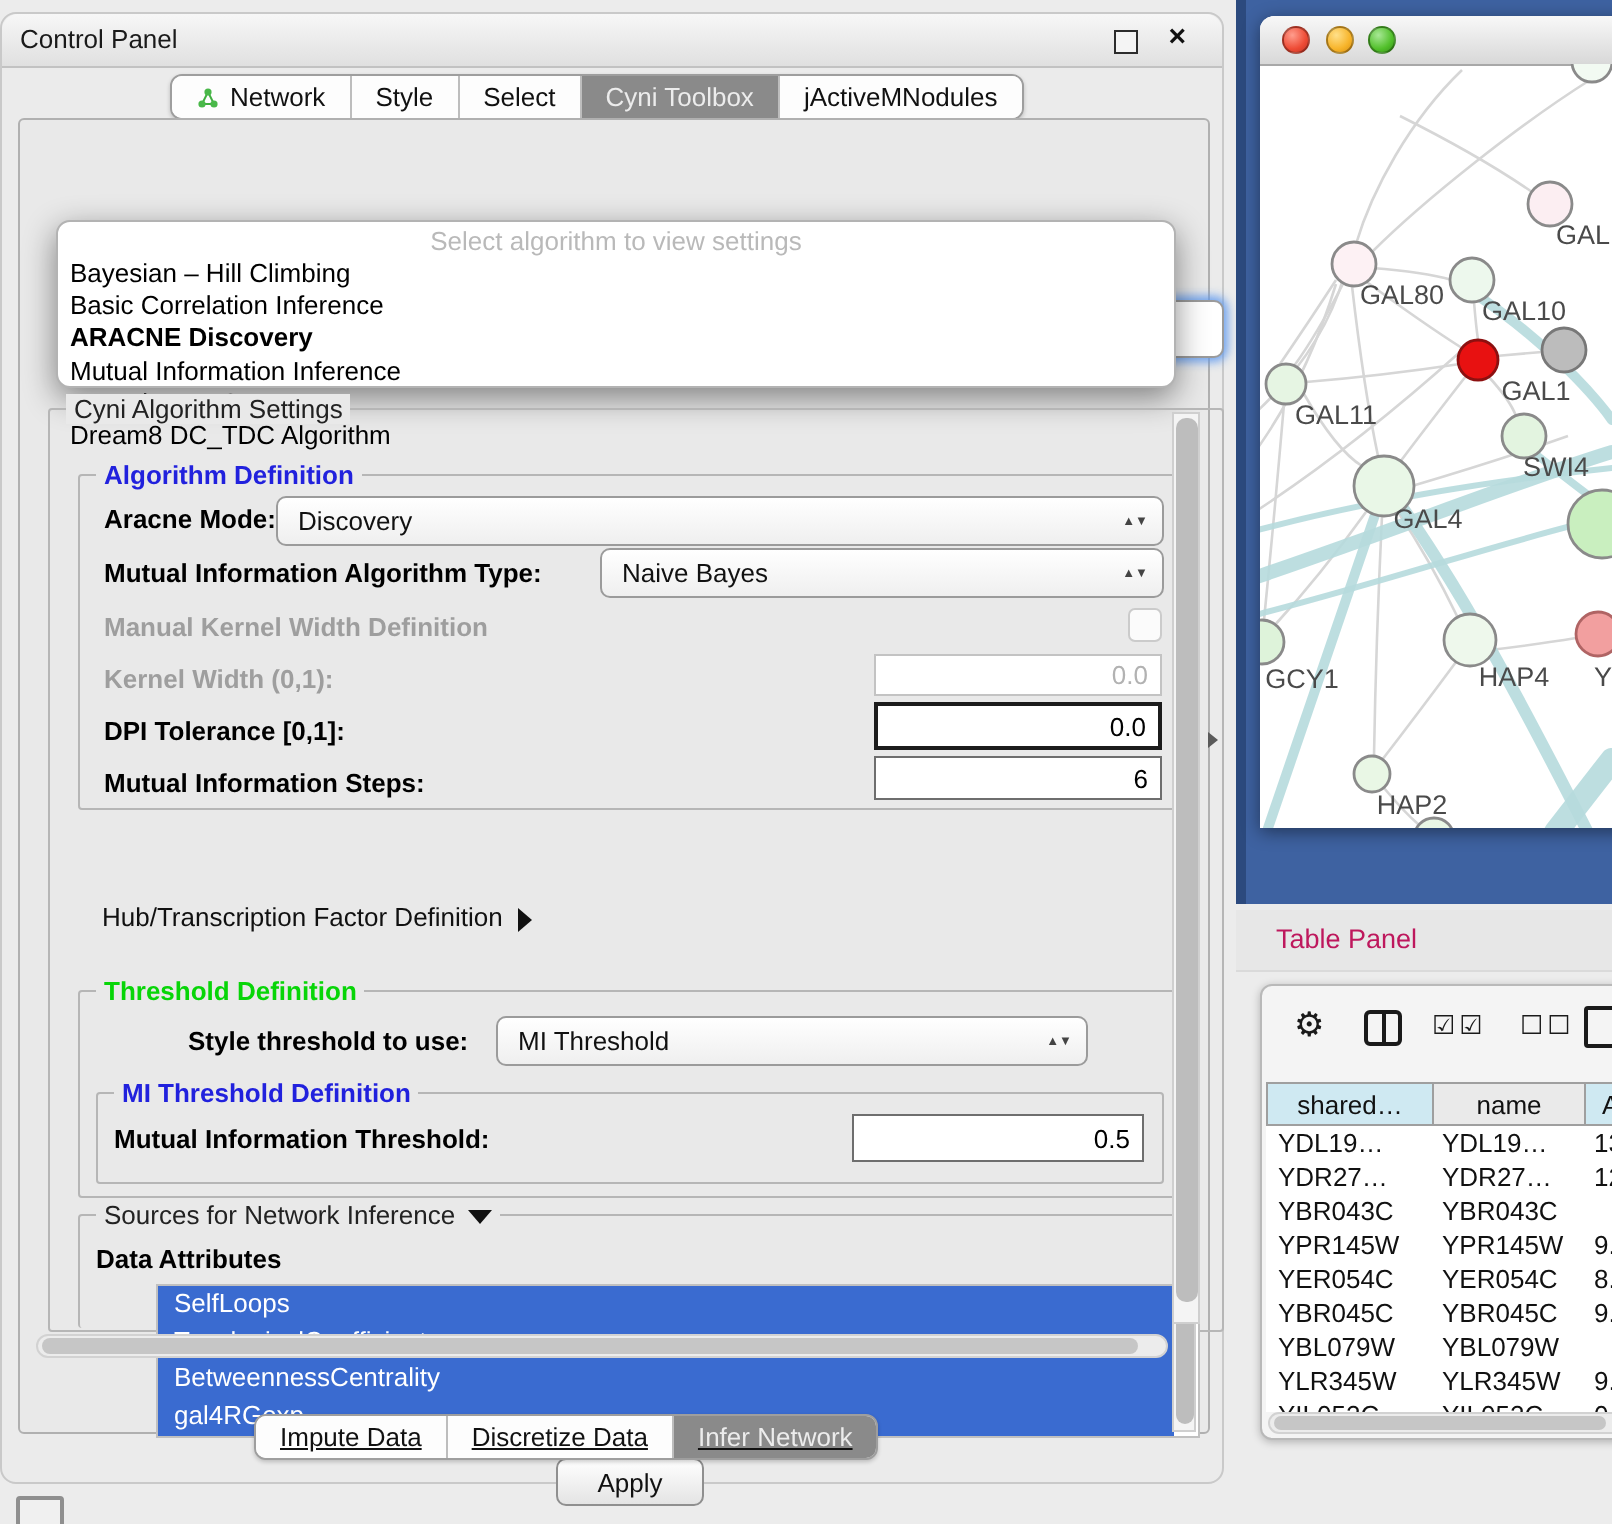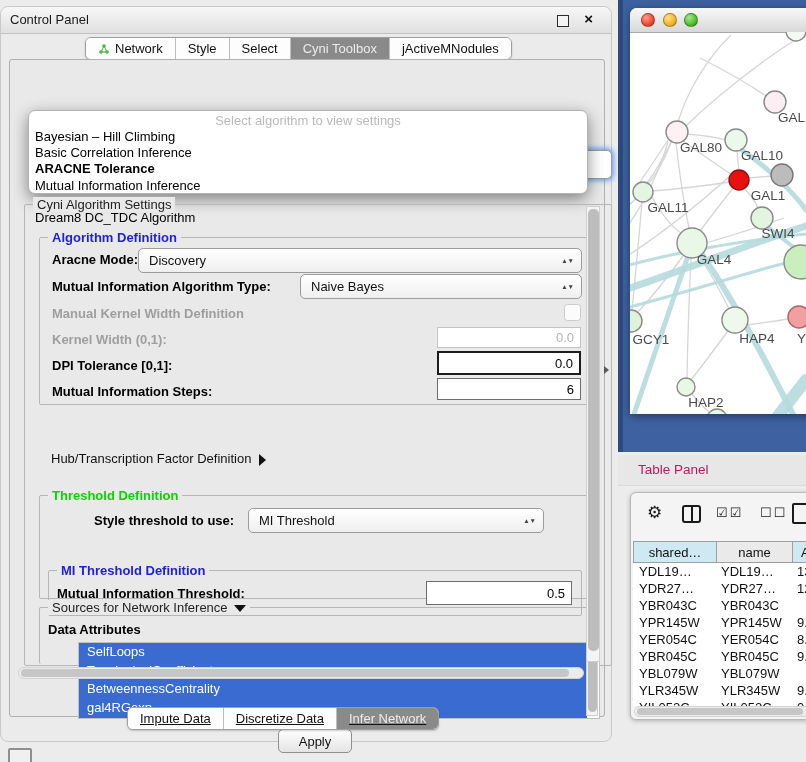--- a/index.html
+++ b/index.html
@@ -168,21 +168,21 @@
       <div class="abs ghost-combo1"></div>
       <div class="abs ghost-combo2">
         <span>gal-filtered sif default node</span>
       </div>
 
       <div class="abs popup">
         <div class="ph">Select algorithm to view settings</div>
         <div id="algo-items">
             <div class="algo-item">Bayesian – Hill Climbing</div>
             <div class="algo-item">Basic Correlation Inference</div>
-            <div class="algo-item algo-bold">ARACNE Tolerance</div>
+            <div class="algo-item algo-bold">ARACNE Discovery</div>
             <div class="algo-item">Mutual Information Inference</div>
             <div class="algo-item">Bayesian – K2</div>
             <div class="algo-item">Dream8 DC_TDC Algorithm</div>
           </div>
       </div>
 
       <div class="fs" style="left:14px;top:144px;width:586px;height:460px;">
         <span class="lg">Cyni Algorithm Settings</span>
 
         <div class="fs" style="left:14px;top:32px;width:548px;height:166px;">
@@ -211,21 +211,21 @@
           <span>Hub/Transcription Factor Definition</span><span class="tri-r"></span>
         </div>
 
         <div class="fs" style="left:14px;top:290px;width:548px;height:102px;">
           <span class="lg lg-green">Threshold Definition</span>
           <span class="blab" style="left:54px;top:17px;">Style threshold to use:</span>
           <div class="combo" style="left:208px;top:12px;width:296px;">
             <span>MI Threshold</span>
             <span class="arrows">▲▼</span>
           </div>
-          <div class="fs" style="left:8px;top:50px;width:532px;height:44px;margin-top:24px;">
+          <div class="fs" style="left:8px;top:50px;width:532px;height:44px;">
             <span class="lg lg-blue" style="background:#e9e9e9;">MI Threshold Definition</span>
             <span class="blab" style="left:8px;top:15px;">Mutual Information Threshold:</span>
             <input class="tin tin-thin" style="left: 377px; top: 10px; width: 146px; height: 24px;" value="0.5">
           </div>
         </div>
 
         <div class="fs" style="left:14px;top:402px;width:548px;height:56px;border-bottom:none;">
           <span class="lg"><span>Sources for Network Inference</span><span class="tri-d"></span></span>
           <span class="blab" style="left:8px;top:14px;">Data Attributes</span>
           <div class="abs attrlist" id="attr-list">

